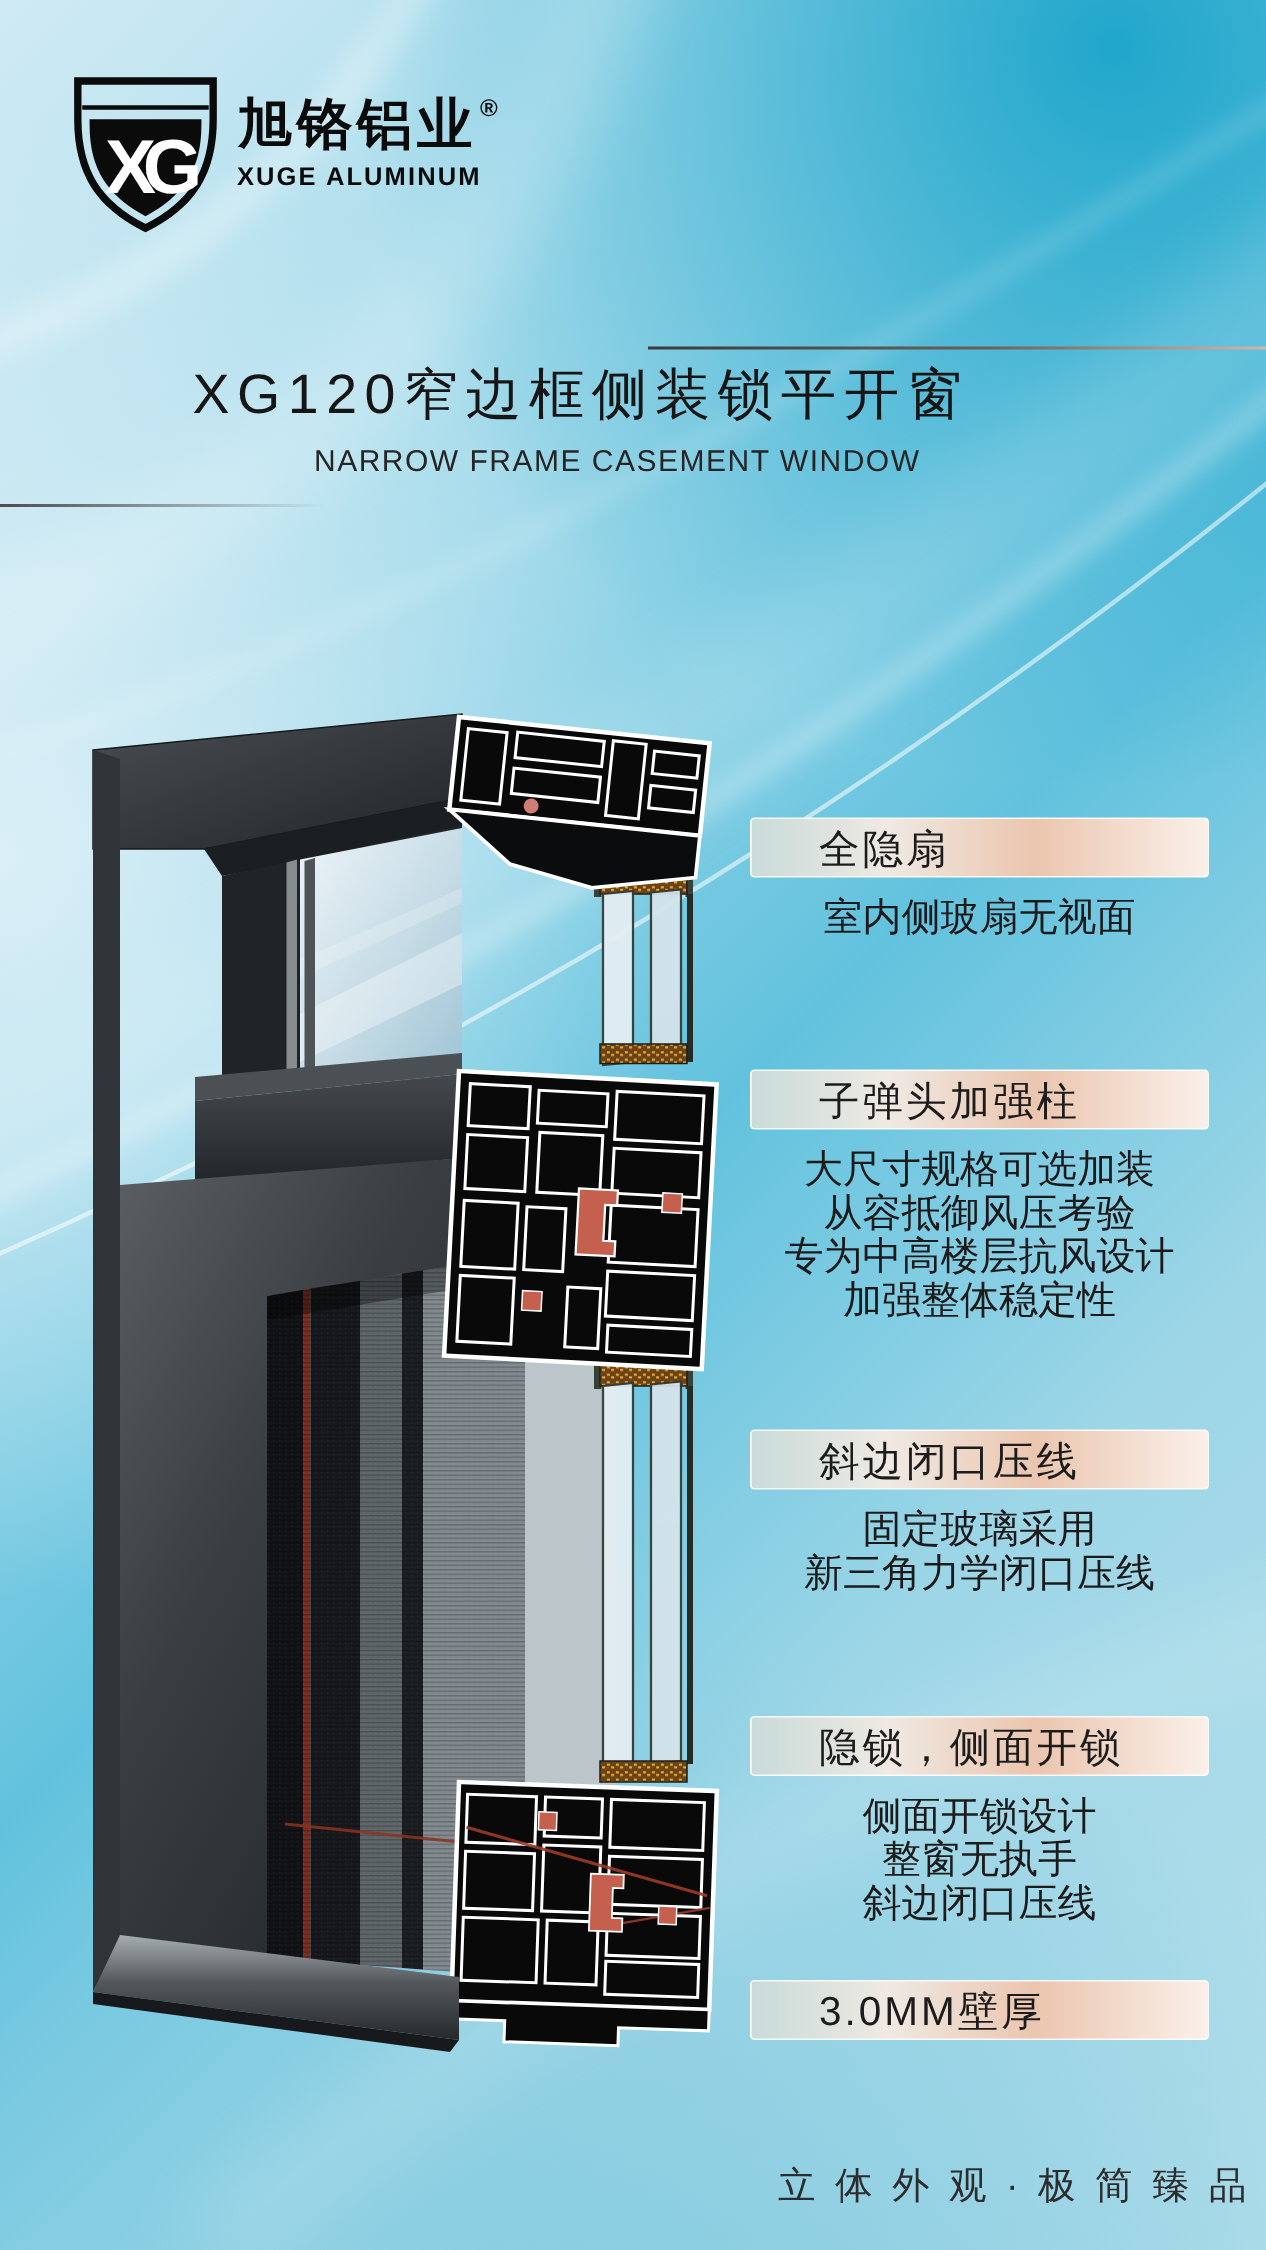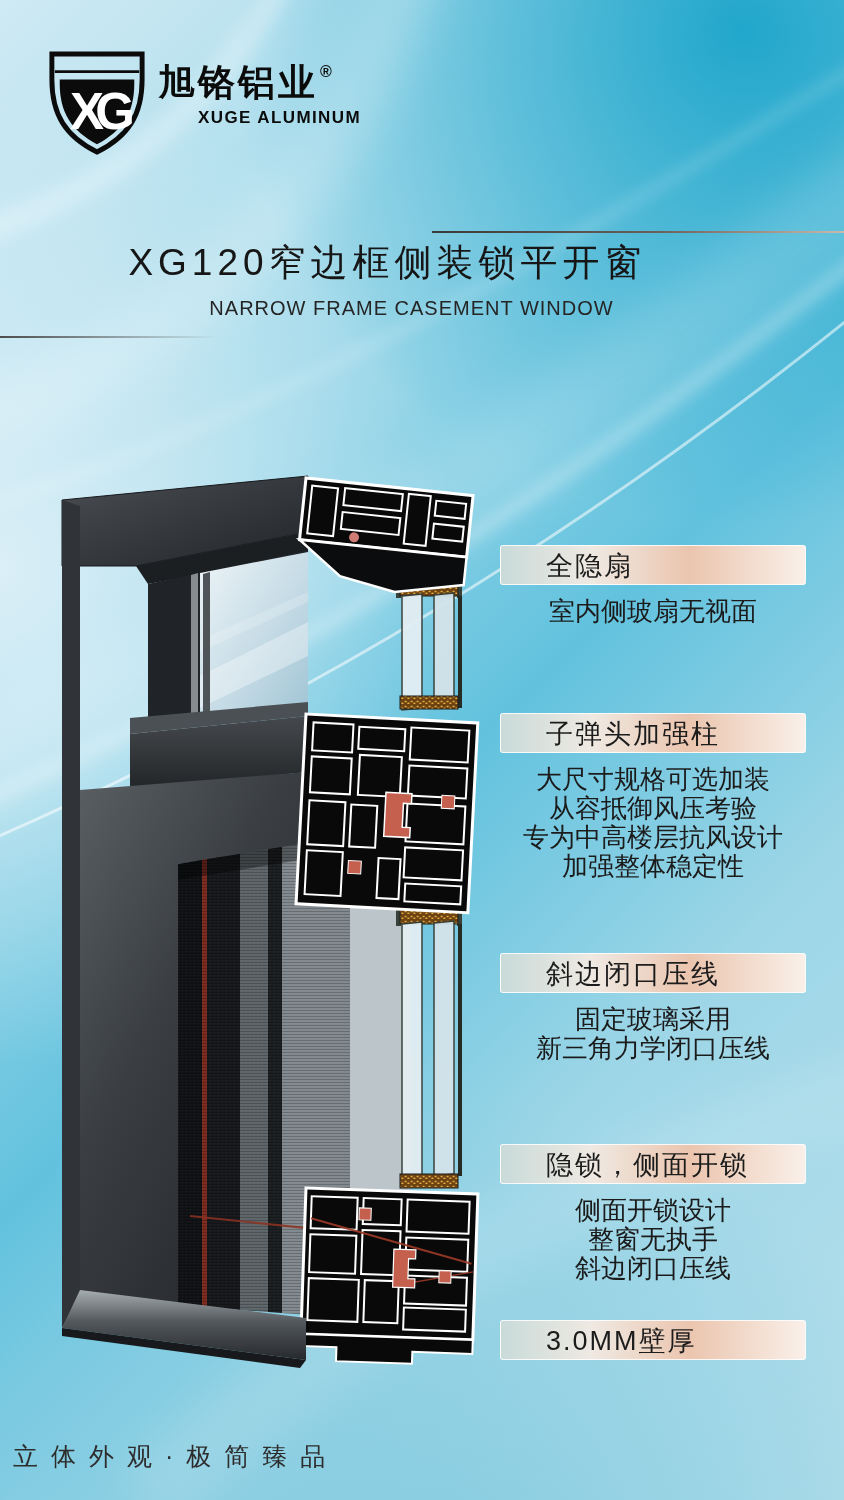--- a/index.html
+++ b/index.html
@@ -10,41 +10,41 @@
       radial-gradient(90% 55% at 0% 38%, rgba(224,241,248,.9) 0%, rgba(224,241,248,0) 60%),
       radial-gradient(120% 70% at 50% 115%, rgba(118,197,220,.85) 0%, rgba(118,197,220,0) 60%),
       linear-gradient(135deg,#cfeaf4 0%,#9ed8e9 30%,#62c2de 52%,#9dd6e7 72%,#b5dfeb 100%);
   }
   .ribbons{position:absolute;left:0;top:0;}
   
   .brand{position:absolute;left:46px;top:50px;display:flex;align-items:flex-start;gap:10px;color:#0b0b0b;}
   .brand-text{display:flex;flex-direction:column;}
   .brand-cn{font-size:37px;font-weight:bold;letter-spacing:3px;line-height:1;margin-top:14px;white-space:nowrap;}
   .brand-reg{font-size:16px;font-weight:bold;vertical-align:18px;margin-left:2px;}
-  .brand-en{font-size:17px;font-weight:bold;letter-spacing:1.4px;margin-top:7px;margin-left:40px;}
+  .brand-en{font-size:17px;font-weight:bold;letter-spacing:1.4px;margin-top:7px;}
   
   .rule-right{position:absolute;top:231px;left:432px;width:412px;height:2px;
     background:linear-gradient(90deg,#3a3a3a 0%,#6b6059 55%,#cbb9a9 100%);}
   .rule-left{position:absolute;top:336px;left:0;width:218px;height:2px;
     background:linear-gradient(90deg,#4c4c4c 0%,rgba(76,76,76,0) 100%);}
   
   .title-block{position:absolute;top:238px;left:0;width:775px;text-align:center;}
   .title{margin:0;font-size:37px;font-weight:normal;letter-spacing:5px;color:#161616;}
   .subtitle{margin:9px 0 0;font-size:20px;letter-spacing:1px;color:#252525;padding-left:48px;}
   
   .render{position:absolute;left:50px;top:470px;margin:0;width:435px;height:930px;}
   
   .feature,.spec{position:absolute;left:500px;width:306px;}
   .feature-bar{height:40px;box-sizing:border-box;border:1px solid rgba(255,255,255,.85);border-radius:3px;
     background:linear-gradient(90deg,#c9dbd9 0%,#efe9e2 30%,#ebc5ae 62%,#f9f0e9 100%);
     display:flex;align-items:flex-end;padding-left:45px;font-size:27px;letter-spacing:2px;color:#1c1c1c;
     margin-bottom:12px;}
   .fline{margin:0;font-size:26px;line-height:29px;color:#1b1b1b;white-space:nowrap;text-align:center;}
   
-  .tagline{position:absolute;top:1440px;left:0;width:844px;text-align:left;
+  .tagline{position:absolute;top:1440px;left:0;width:844px;text-align:right;
     font-size:25px;letter-spacing:13px;padding-left:13px;box-sizing:border-box;color:#2d2d2d;}
 </style>
 </head>
 <body>
 
 <div class="poster">
 
   <svg class="ribbons" width="844" height="1500" viewBox="0 0 844 1500">
     <defs>
       <filter id="soft" x="-40%" y="-40%" width="180%" height="180%">

